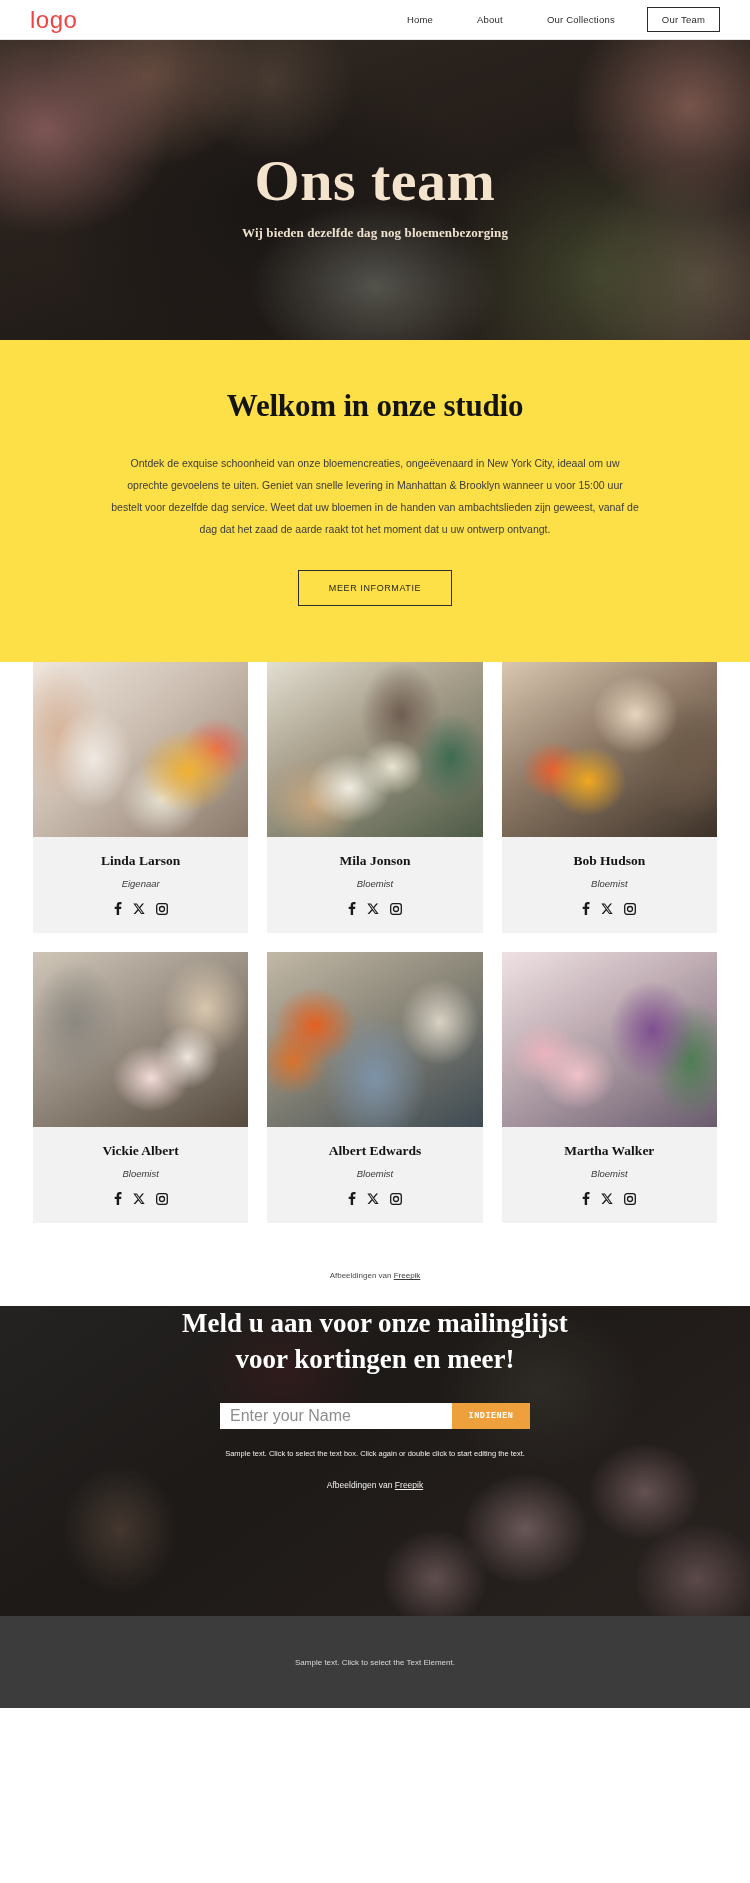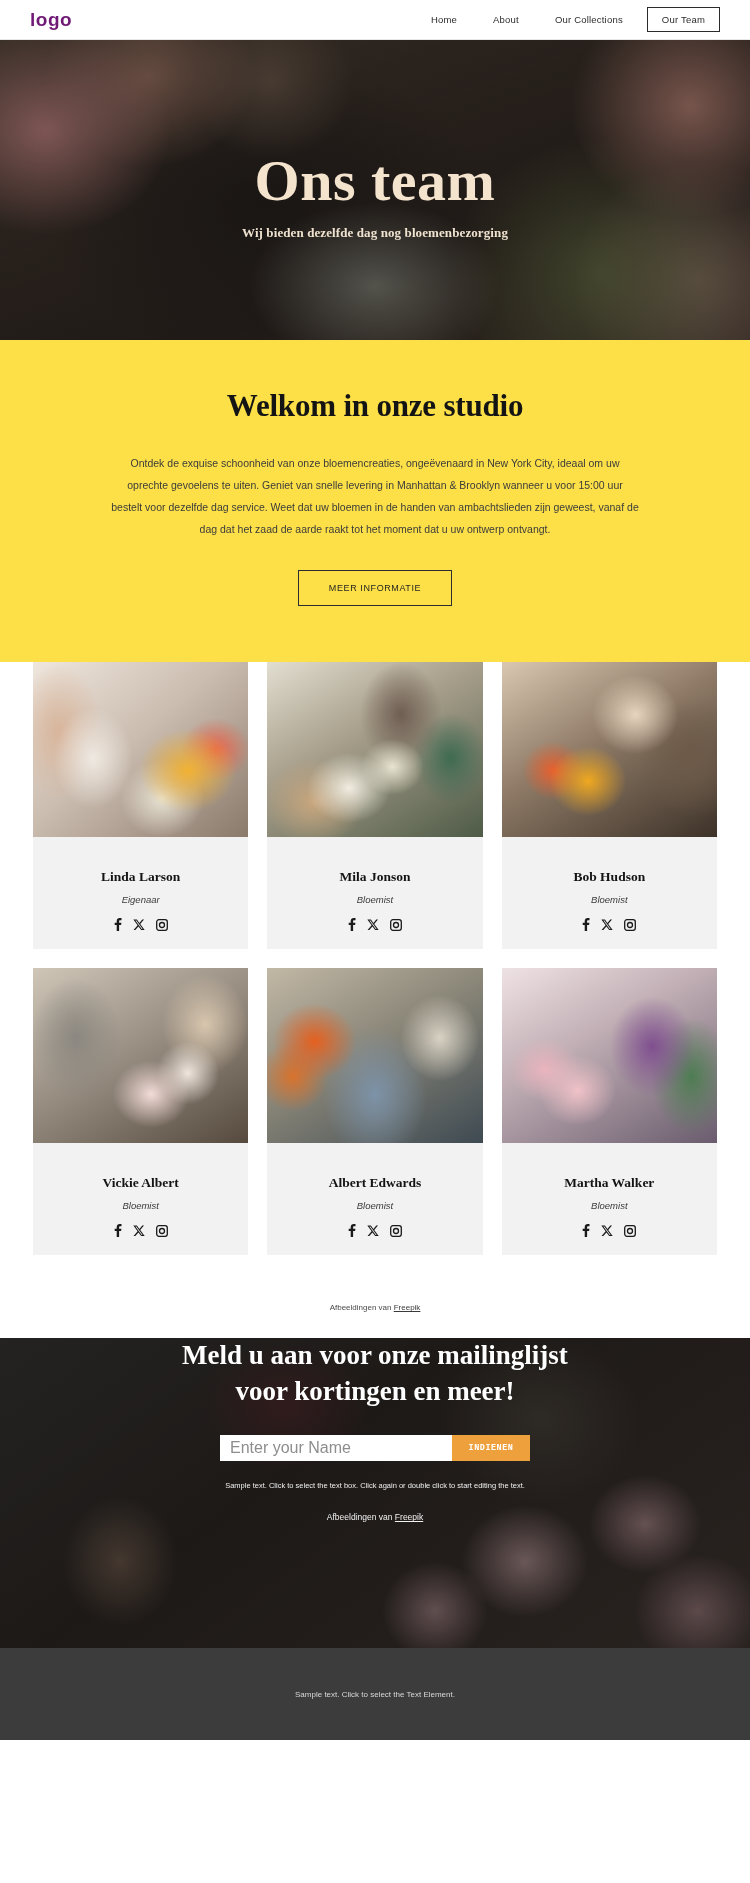--- a/index.html
+++ b/index.html
@@ -20,29 +20,29 @@
     display: flex;
     align-items: center;
     justify-content: space-between;
     padding: 0 30px;
     border-bottom: 1px solid #e8e8e8;
     position: relative;
     z-index: 5;
   }
   .logo {
     font-family: "Liberation Sans", sans-serif;
-    font-size: 19px;
-    color: #701a75;
+    font-size: 24px;
+    color: #ef4444;
     letter-spacing: 0.5px;
-    font-weight: 700;
+    font-weight: 400;
   }
   .nav {
     display: flex;
     align-items: center;
-    gap: 0px;
+    gap: 8px;
   }
   .nav-item {
     font-size: 9.5px;
     color: #2b2b2b;
     padding: 6px 18px;
     letter-spacing: 0.2px;
     white-space: nowrap;
   }
   .nav-item.boxed {
     border: 1px solid #2b2b2b;
@@ -211,21 +211,20 @@
     background:
       radial-gradient(ellipse 55px 50px at 35% 70%, #f0c2c8, rgba(240,194,200,0) 70%),
       radial-gradient(ellipse 50px 45px at 20% 58%, #eab4be, rgba(234,180,190,0) 70%),
       radial-gradient(ellipse 60px 70px at 70% 45%, #7f4f8f, rgba(127,79,143,0) 72%),
       radial-gradient(ellipse 55px 80px at 88% 62%, #4e7d52, rgba(78,125,82,0) 74%),
       linear-gradient(150deg, #efe2e4 0%, #c0aeb4 40%, #6a5c6e 100%);
   }
   .member-info {
     padding: 16px 8px 18px 8px;
     text-align: center;
-    margin-top: 16px;
   }
   .member-name {
     font-family: "Liberation Serif", serif;
     font-weight: 700;
     font-size: 13.5px;
     color: #141414;
   }
   .member-role {
     font-size: 9.5px;
     font-style: italic;

